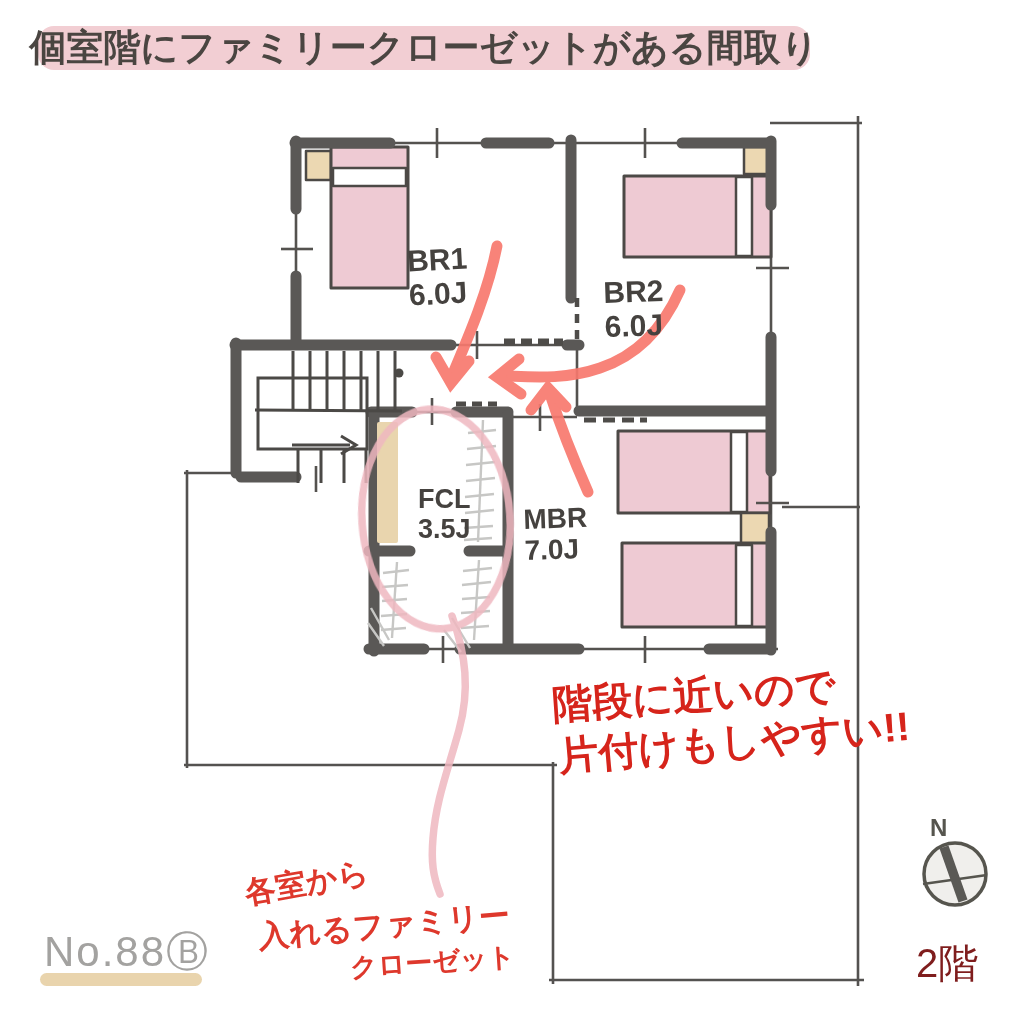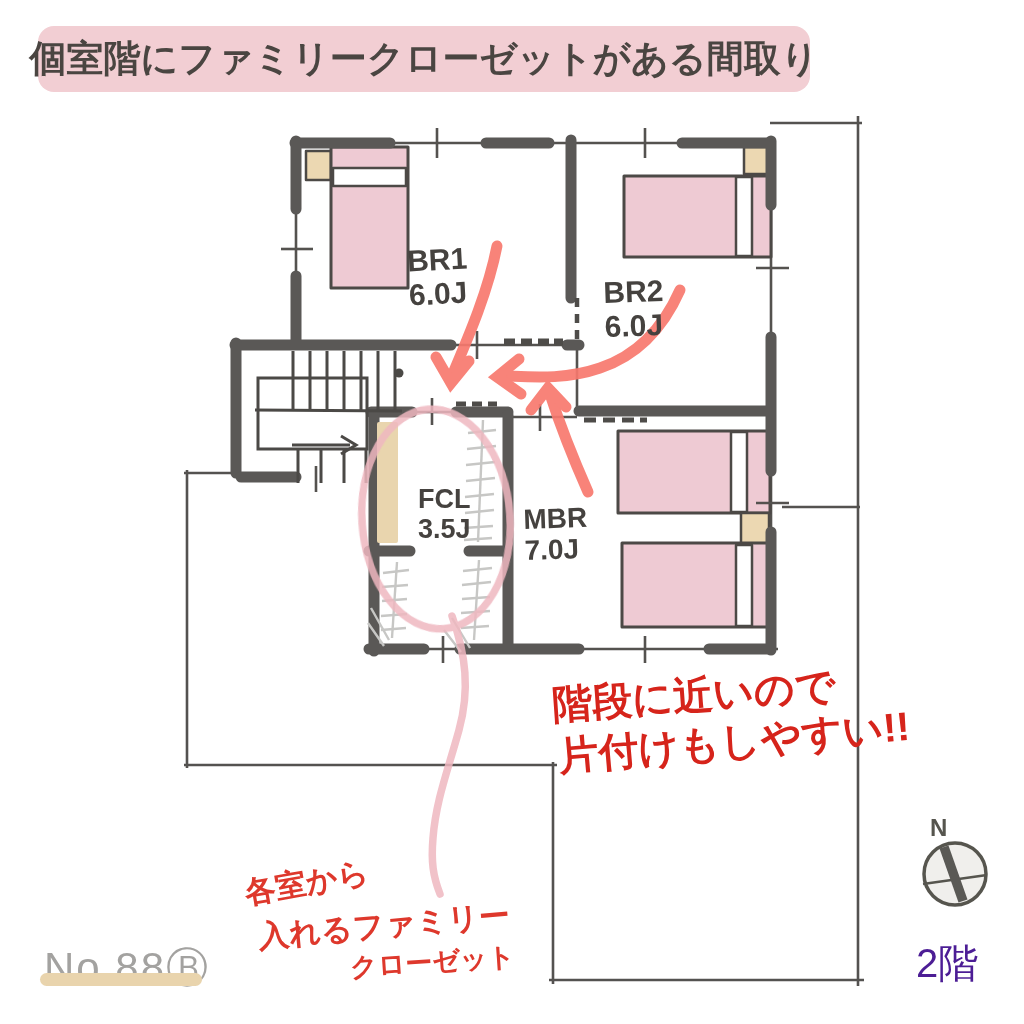--- a/index.html
+++ b/index.html
@@ -1,37 +1,37 @@
 <!DOCTYPE html>
 <html><head>
 <meta charset="utf-8">
 <style>
   html,body{margin:0;padding:0;}
   body{width:1024px;height:1024px;position:relative;background:#ffffff;overflow:hidden;
        font-family:"Liberation Sans", sans-serif;}
   .abs{position:absolute;}
-  #banner{left:38px;top:26px;width:772px;height:66px;background:#f2ced3;border-radius:16px;
+  #banner{left:38px;top:26px;width:772px;height:44px;background:#f2ced3;border-radius:16px;
           display:flex;align-items:center;justify-content:center;}
   #banner .t{font-size:37px;font-weight:bold;color:#4a4541;letter-spacing:0px;white-space:nowrap;}
   .room-label{color:#45423f;font-weight:bold;line-height:1.12;white-space:nowrap;}
   .room-label span{display:block;}
   #lbl-br1{left:408px;top:243px;font-size:30px;transform:rotate(-3deg);}
   #lbl-br2{left:604px;top:275px;font-size:30px;transform:rotate(-2deg);}
   #lbl-fcl{left:410px;top:484px;font-size:27px;margin-left:8px;}
   #lbl-mbr{left:524px;top:503px;font-size:28px;transform:rotate(-2deg);}
   .red-note{color:#d6241b;font-weight:bold;white-space:nowrap;}
   #rednote1{left:552px;top:668px;font-size:40px;transform:rotate(-4deg);}
   #rednote2{left:558px;top:714px;font-size:40px;transform:rotate(-5deg);}
   .pink-note{color:#de382c;font-weight:bold;white-space:nowrap;}
   #pinknote1{left:244px;top:862px;font-size:31px;transform:rotate(-10deg);}
   #pinknote2{left:258px;top:905px;font-size:31px;transform:rotate(-5deg);}
   #pinknote3{left:350px;top:944px;font-size:27px;transform:rotate(-4deg);}
-  #plan-number{left:44px;top:924px;font-size:42px;color:#a3a2a0;letter-spacing:2px;white-space:nowrap;margin-top:16px;}
+  #plan-number{left:44px;top:924px;font-size:42px;color:#a3a2a0;letter-spacing:2px;white-space:nowrap;}
   #plan-underline{left:40px;top:973px;width:162px;height:13px;background:#e9d4ad;border-radius:7px;}
-  #floor-label{left:916px;top:936px;font-size:40px;color:#4c1d95;white-space:nowrap;}
+  #floor-label{left:916px;top:936px;font-size:40px;color:#7f1d1d;white-space:nowrap;}
   #compass-n{left:930px;top:814px;font-size:24px;color:#56554e;font-weight:bold;}
 </style>
 </head>
 <body>
 
 <svg class="abs" style="left:0;top:0" width="1024" height="1024" viewBox="0 0 1024 1024">
 
   <g stroke="#5755522" fill="none">
     <path d="M770,123 L862,123 M858,116 L858,986 M782,507 L860,507
              M549,980 L864,980 M553,984 L553,762 M184,765 L557,765

